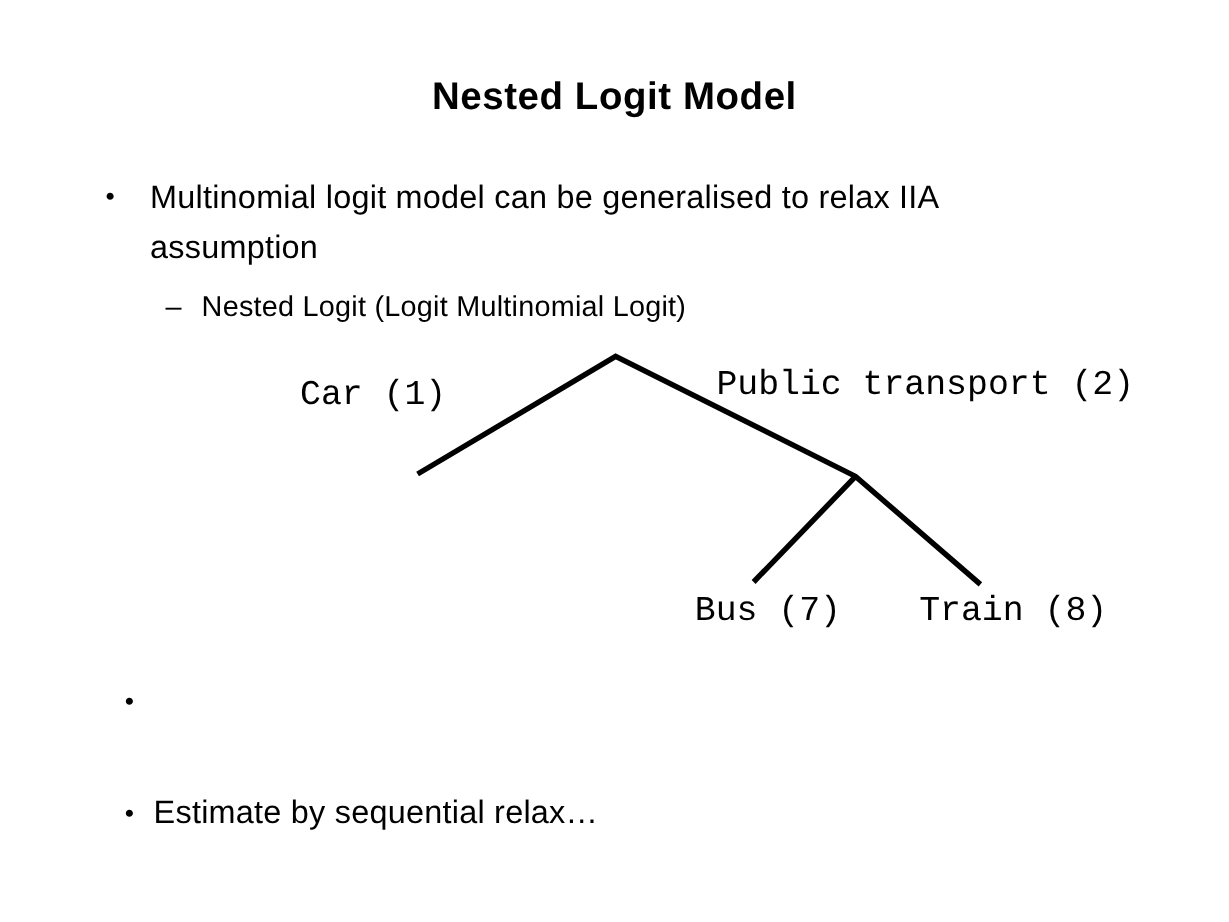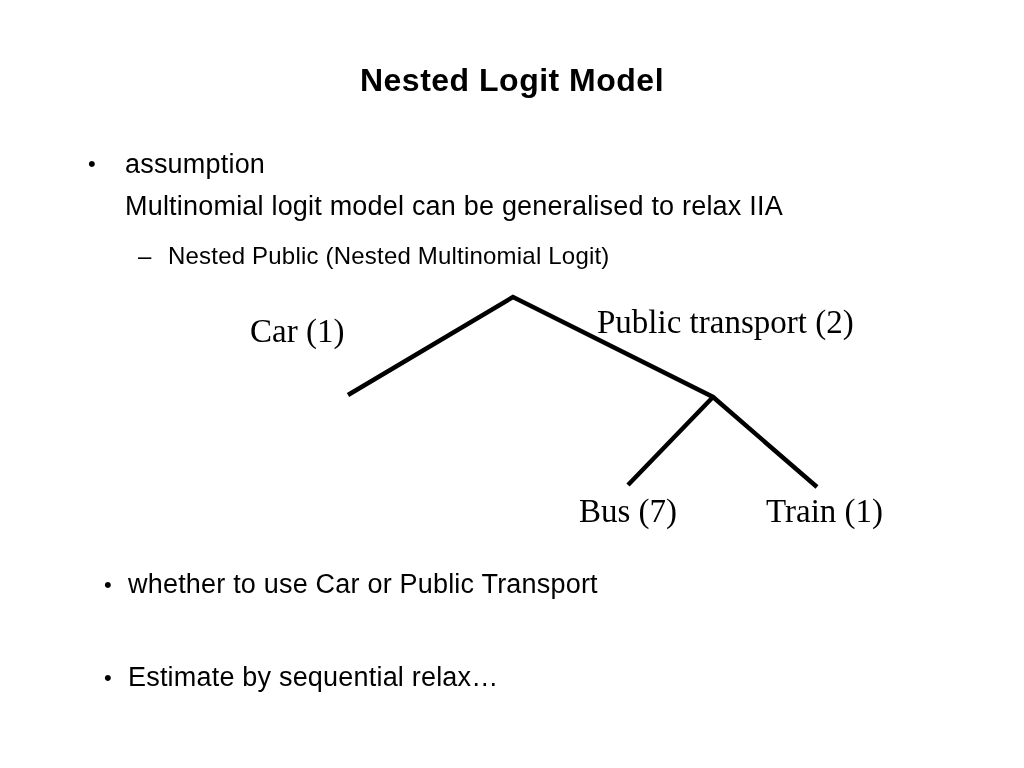--- a/index.html
+++ b/index.html
@@ -71,22 +71,22 @@
   }
   .tree-svg {
     position: absolute;
     left: 0;
     top: 0;
     width: 1024px;
     height: 768px;
   }
   .tree-label {
     position: absolute;
-    font-family: Liberation Serif, serif;
-    font-size: 33px;
+    font-family: Liberation Mono, monospace;
+    font-size: 29px;
     white-space: nowrap;
   }
   .label-car            { left: 250px; top: 313px; }
   .label-public         { left: 597px; top: 304px; }
   .label-bus            { left: 579px; top: 493px; }
   .label-train          { left: 766px; top: 493px; }
   .bullet-characteristics {
     left: 104px;
     top: 564px;
     width: 840px;
@@ -116,43 +116,42 @@
 </head>
 <body>
 
 <div class="slide">
 
   <h1 class="slide-title">Nested Logit Model</h1>
 
   <div class="bullet bullet-main">
     <span class="marker">•</span>
     <div class="btext">
+      <div>Multinomial logit model can be generalised to relax IIA</div>
       <div>assumption</div>
-      <div>Multinomial logit model can be generalised to relax IIA</div>
     </div>
   </div>
 
   <div class="bullet sub-bullet">
     <span class="marker">–</span>
-    <div class="btext">Nested Public (Nested Multinomial Logit)</div>
+    <div class="btext">Nested Logit (Logit Multinomial Logit)</div>
   </div>
 
   <svg class="tree-svg" width="1024" height="768" viewBox="0 0 1024 768" xmlns="http://www.w3.org/2000/svg">
     <path d="M348 395 L513 297 L713 397 L817 487 M713 397 L628 485" fill="none" stroke="#000000" stroke-width="4.5" stroke-linejoin="miter" stroke-linecap="butt"></path>
   </svg>
 
   <span class="tree-label label-car">Car (1)</span>
   <span class="tree-label label-public">Public transport (2)</span>
   <span class="tree-label label-bus">Bus (7)</span>
-  <span class="tree-label label-train">Train (1)</span>
+  <span class="tree-label label-train">Train (8)</span>
 
   <div class="bullet bullet-characteristics">
     <span class="marker">•</span>
     <div class="btext">
-      <div>whether to use Car or Public Transport</div>
     </div>
   </div>
 
   <div class="bullet bullet-estimate">
     <span class="marker">•</span>
     <div class="btext">Estimate by sequential relax…</div>
   </div>
 
 </div>
 

